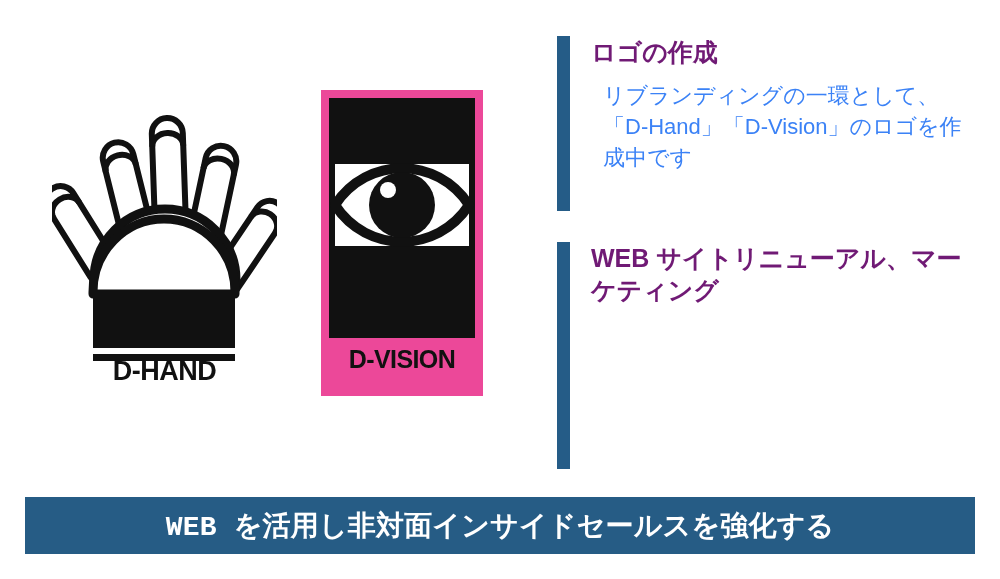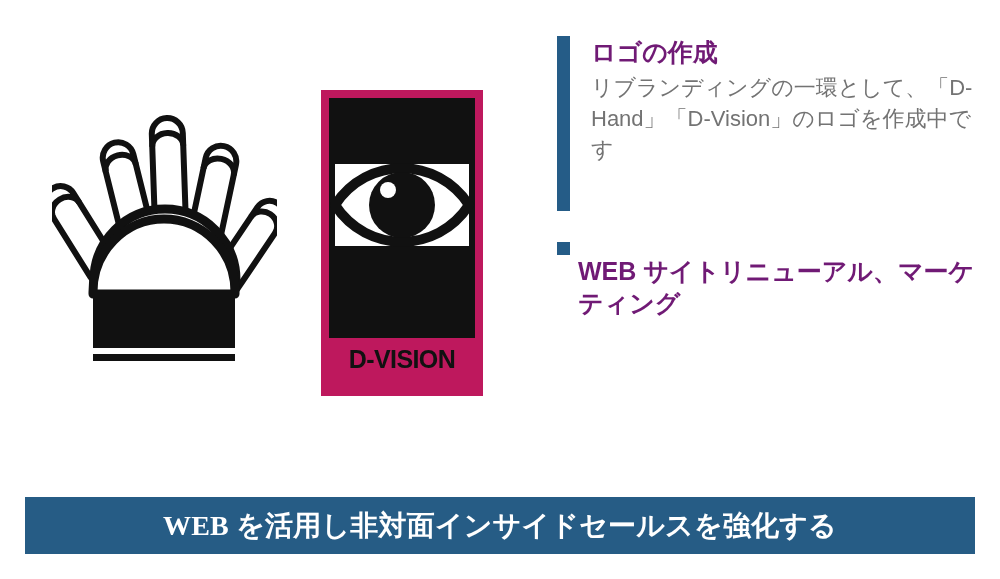--- a/index.html
+++ b/index.html
@@ -47,21 +47,21 @@
     font-family: "Liberation Sans", sans-serif;
   }
 
   
   #dvision-panel {
     position: absolute;
     left: 321px;
     top: 90px;
     width: 162px;
     height: 306px;
-    background: #be185d;
+    background: #ec4899;
   }
   #dvision-svg {
     position: absolute;
     left: 8px;
     top: 8px;
     display: block;
   }
   #dvision-label {
     position: absolute;
     left: 0;
@@ -98,48 +98,48 @@
   .block-heading {
     color: #701a75;
     font-size: 25px;
     font-weight: bold;
     line-height: 1.28;
     margin: 0 0 4px 0;
     letter-spacing: 0px;
     font-family: "Liberation Sans", sans-serif;
   }
   .block-text {
-    color: #737373;
+    color: #3b82f6;
     font-size: 22px;
     line-height: 1.42;
-    margin: 0;
+    margin: 12px;
     font-family: "Liberation Sans", sans-serif;
   }
 
   #block-1 { top: 36px; left: 0; height: 175px; }
-  #block-2 { top: 242px; left: 0; height: 227px; flex-direction: column; }
+  #block-2 { top: 242px; left: 0; height: 227px; }
 
   
   #bottom-banner {
     position: absolute;
     left: 25px;
     top: 497px;
     width: 950px;
     height: 57px;
     background: #265c85;
     display: flex;
     align-items: center;
     justify-content: center;
   }
   #bottom-banner-text {
     color: #ffffff;
     font-size: 28px;
     font-weight: bold;
     letter-spacing: 0.2px;
-    font-family: Liberation Serif, serif;
+    font-family: Liberation Mono, monospace;
   }
 </style>
 </head>
 <body>
 
 <div id="logos-area">
 
   <div id="dhand-logo">
     <svg id="dhand-svg" width="225" height="295" viewBox="0 0 225 295">
       <g fill="#ffffff" stroke="#111111" stroke-width="6" stroke-linejoin="round">
@@ -173,20 +173,21 @@
       <path d="M42 180 a71 71 0 0 1 142 0 L184 182 L42 182 Z" fill="#ffffff" stroke="#111111" stroke-width="9" transform="translate(0,0)"></path>
       <path d="M43 185 a70 72 0 0 1 140 0 L183 188 L43 188 Z" fill="#ffffff" stroke="#111111" stroke-width="9" transform="translate(0,-2)" style="display:none"></path>
 
       <g>
         <path d="M41 192 A71 73 0 0 1 183 192 L183 194 L41 194 Z" fill="#ffffff" stroke="#111111" stroke-width="9" stroke-linejoin="round"></path>
         <rect x="41" y="192" width="142" height="56" fill="#111111"></rect>
         <rect x="41" y="254" width="142" height="7" fill="#111111"></rect>
       </g>
     </svg>
   </div>
+  <div id="dhand-label">D-HAND</div>
 
   <div id="dvision-panel">
     <svg id="dvision-svg" width="146" height="240" viewBox="0 0 146 240">
 
       <rect x="0" y="0" width="146" height="240" fill="#111111"></rect>
 
       <rect x="6" y="66" width="134" height="82" fill="#ffffff"></rect>
 
       <path d="M6 107 C 38 58, 108 58, 140 107 C 108 156, 38 156, 6 107 Z" fill="#ffffff" stroke="#111111" stroke-width="10" stroke-linejoin="round"></path>
 

